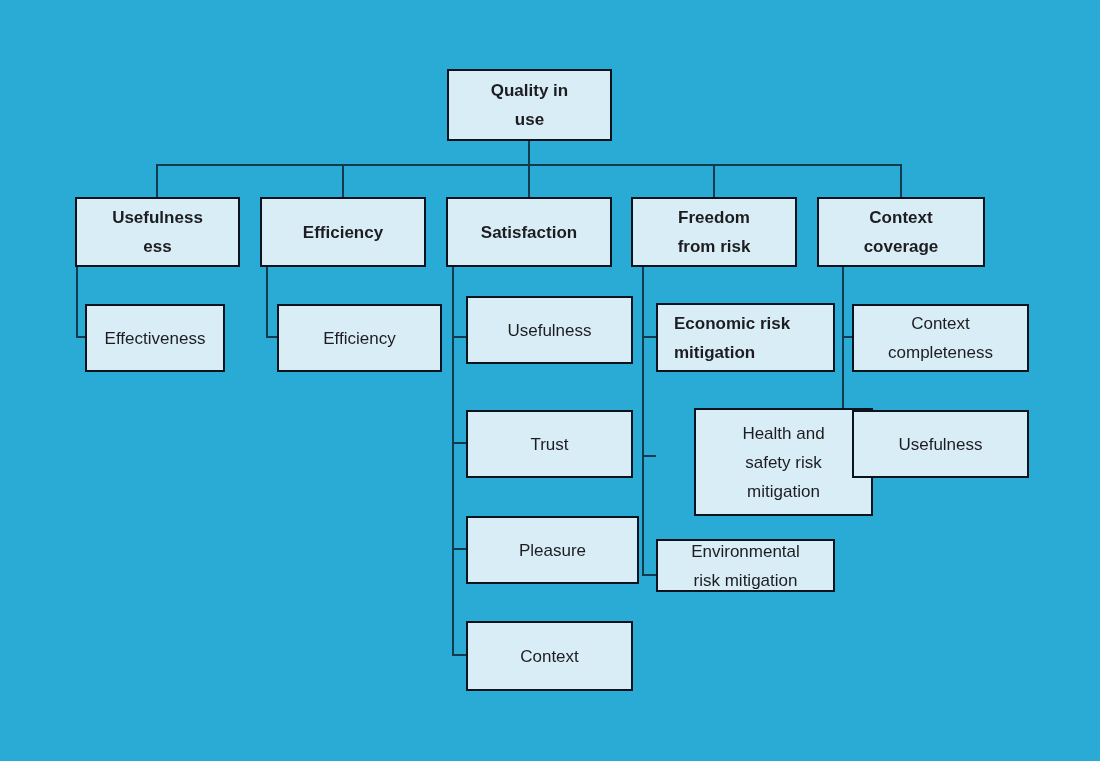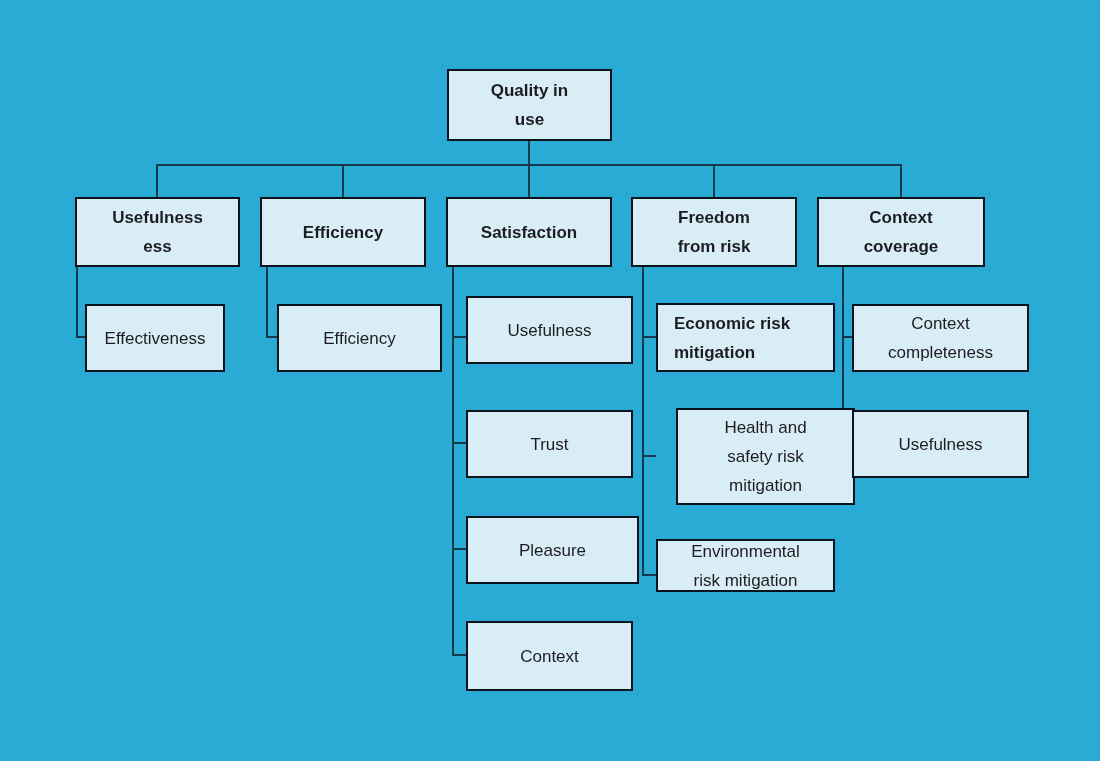--- a/index.html
+++ b/index.html
@@ -80,21 +80,21 @@
 
   <div class="node" style="left:277px;top:304px;width:165px;height:68px">Efficiency</div>
 
   <div class="node" style="left:466px;top:296px;width:167px;height:68px">Usefulness</div>
   <div class="node" style="left:466px;top:410px;width:167px;height:68px">Trust</div>
   <div class="node" style="left:466px;top:516px;width:173px;height:68px">Pleasure</div>
   <div class="node" style="left:466px;top:621px;width:167px;height:70px">Context</div>
 
   <div class="node align-left" style="left:656px;top:303px;width:179px;height:69px">Economic risk
 mitigation</div>
-  <div class="node" style="left:676px;top:408px;width:179px;height:97px">Health and
+  <div class="node" style="left:694px;top:408px;width:179px;height:108px">Health and
 safety risk
 mitigation</div>
   <div class="node" style="left:656px;top:539px;width:179px;height:53px">Environmental
 risk mitigation</div>
 
   <div class="node" style="left:852px;top:304px;width:177px;height:68px">Context
 completeness</div>
   <div class="node" style="left:852px;top:410px;width:177px;height:68px">Usefulness</div>
 
 </div>

